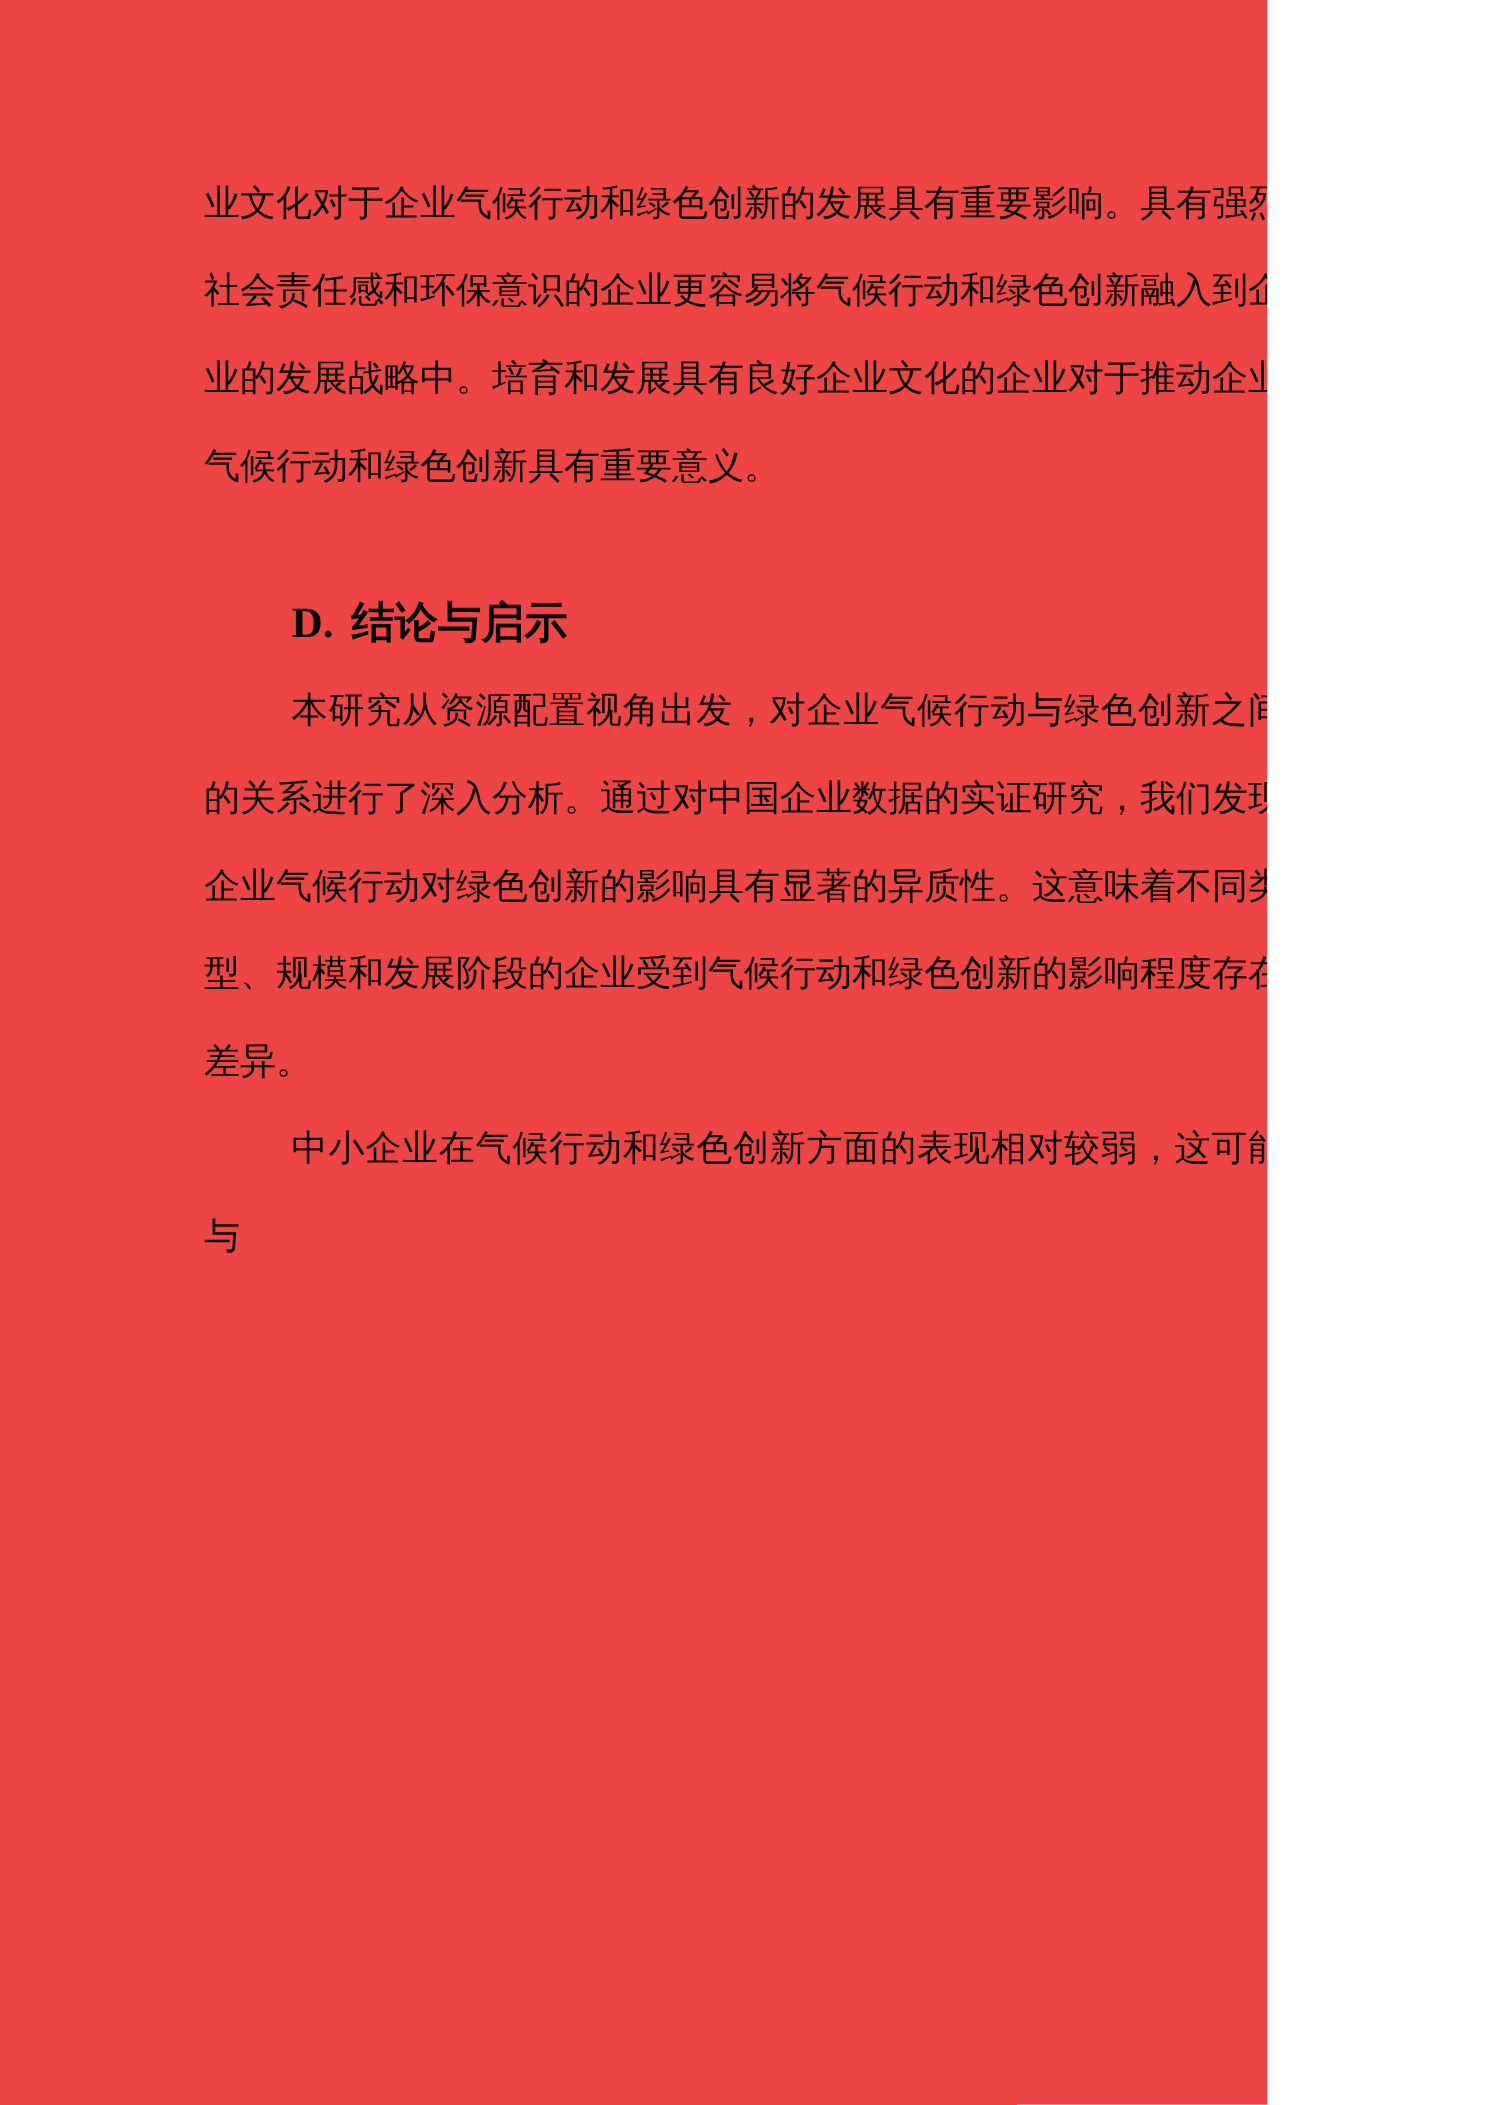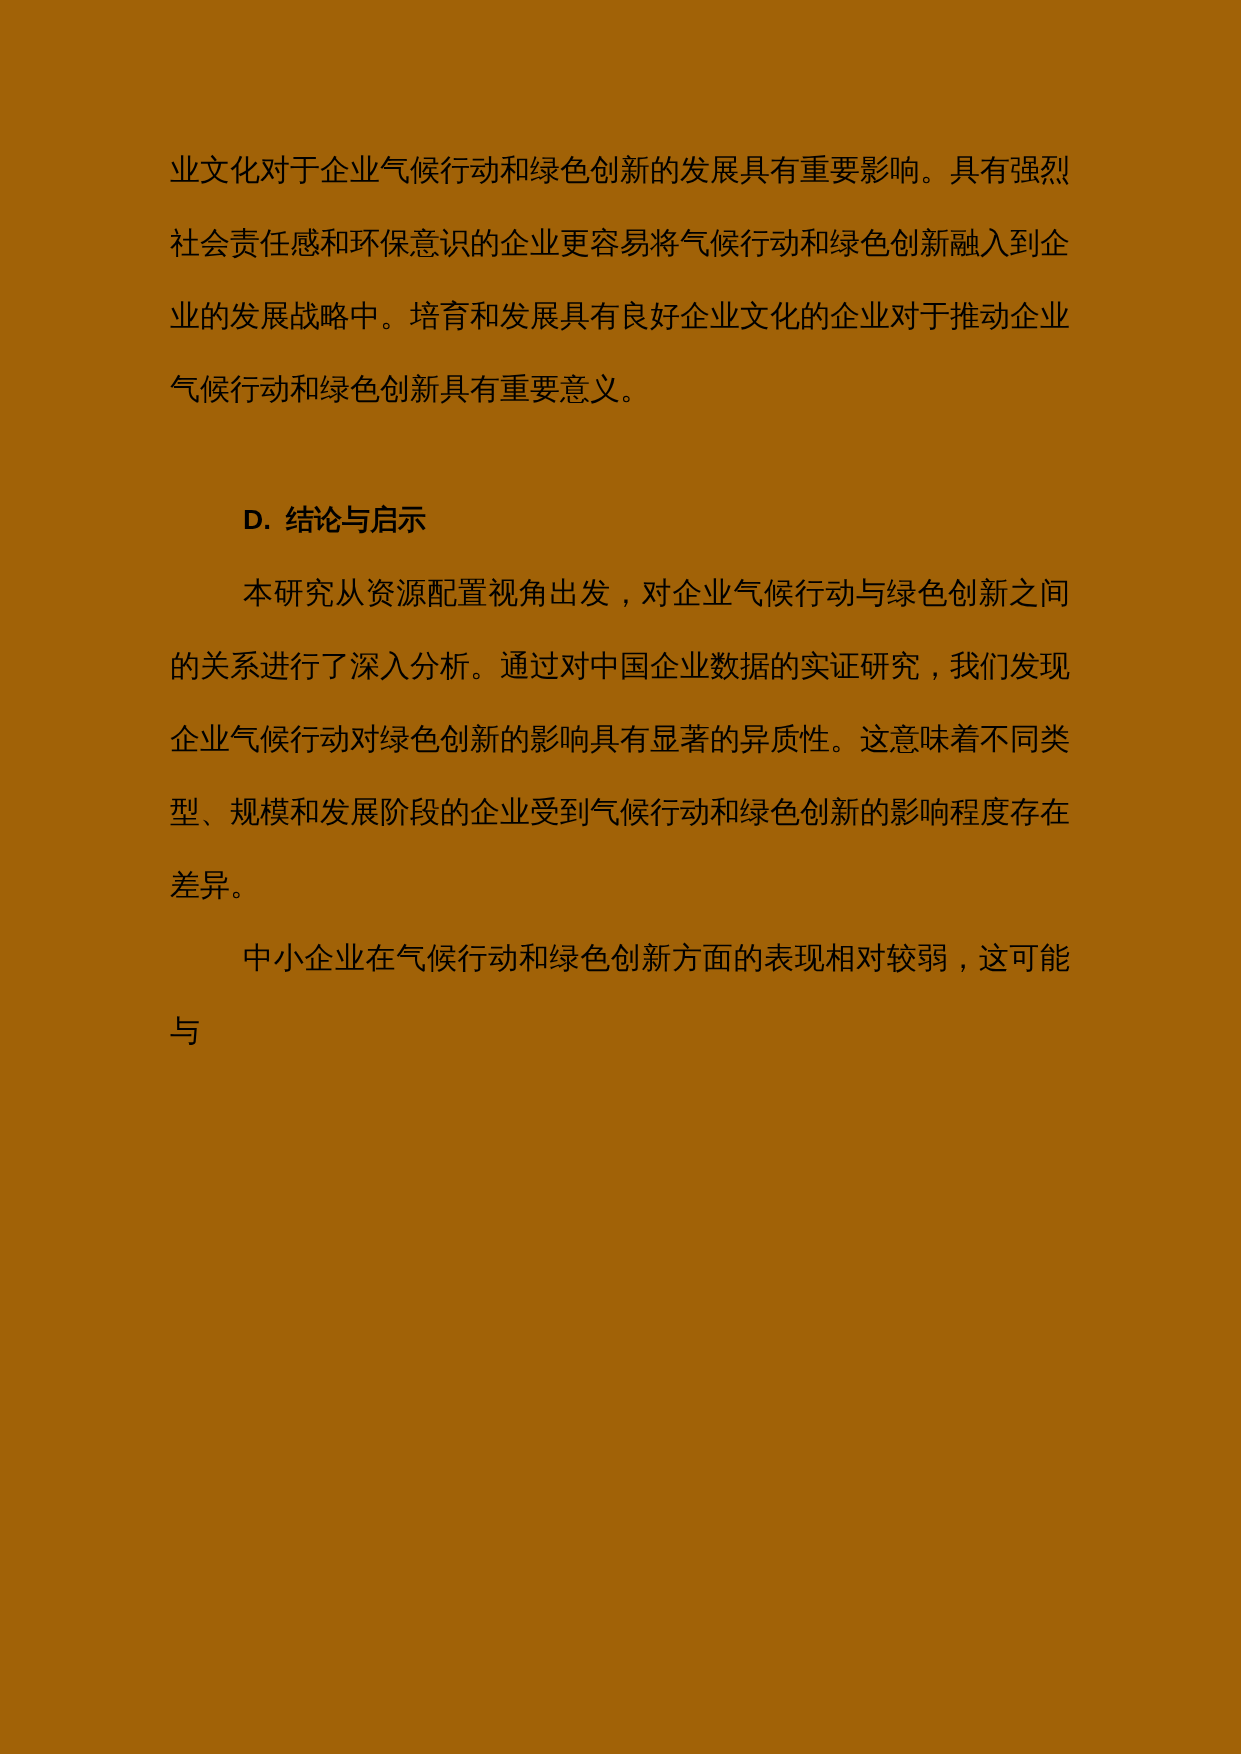--- a/index.html
+++ b/index.html
@@ -2,25 +2,25 @@
 <html lang="zh"><head>
 <meta charset="utf-8">
 <style>
   html, body {
     margin: 0;
     padding: 0;
     background: #ffffff;
   }
   .page {
     position: relative;
-    width: 1241px;
+    width: 1056px;
     height: 1754px;
-    background: #a16207;
+    background: #ef4444;
     overflow: hidden;
-    font-family: Liberation Sans, sans-serif;
+    font-family: Liberation Serif, serif;
     color: #000000;
   }
   .content {
     position: absolute;
     left: 170px;
     top: 133px;
     width: 900px;
   }
   .para {
     margin: 0;
@@ -29,21 +29,21 @@
     text-align: justify;
     text-justify: inter-ideograph;
     word-break: normal;
     color: #000000;
   }
   .para.indent {
     text-indent: 73px;
   }
   .heading {
     margin: 58px 0 0 0;
-    font-size: 28px;
+    font-size: 36px;
     line-height: 73px;
     font-weight: 700;
     text-indent: 73px;
     color: #000000;
   }
   .heading-title {
     margin-left: 15px;
   }
 </style>
 </head>

